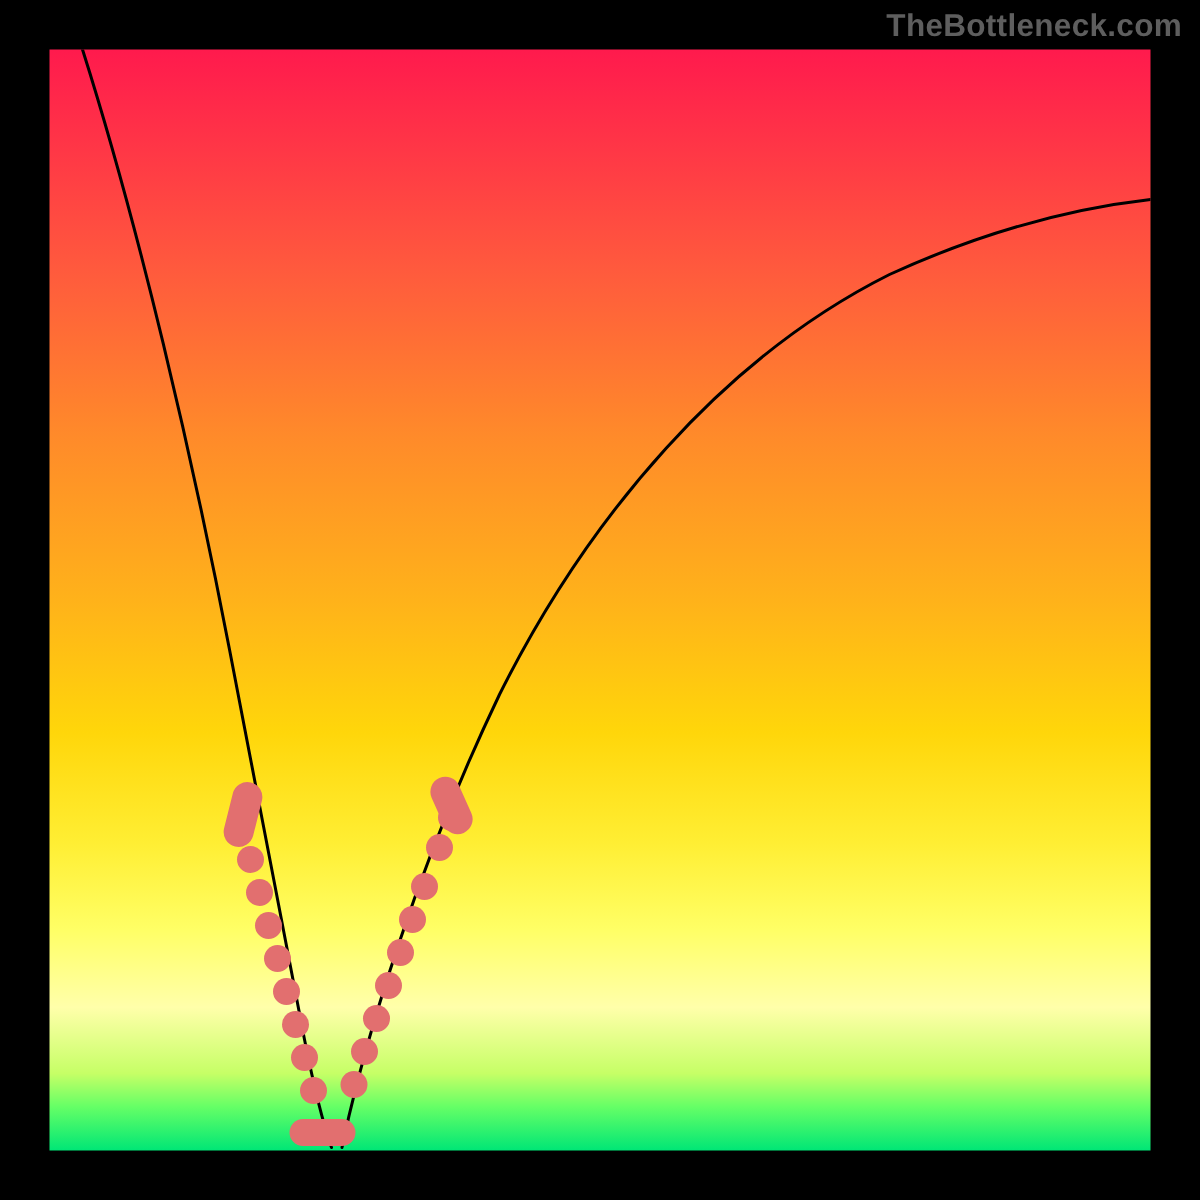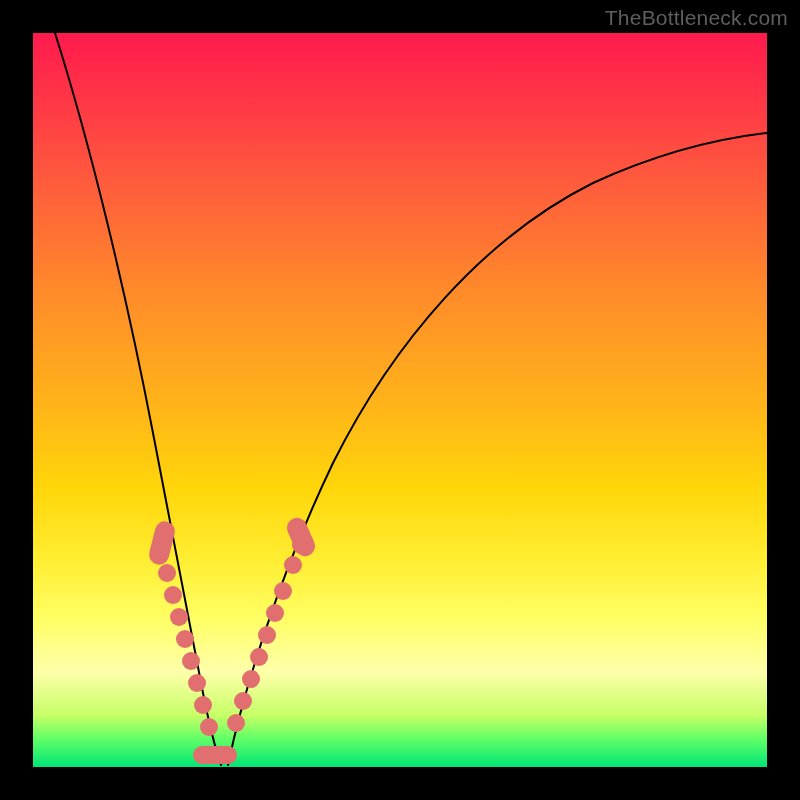--- a/index.html
+++ b/index.html
@@ -33,21 +33,21 @@
       #00e676 100%
     );
   }
   .watermark {
     position: absolute;
     top: 6px;
     right: 12px;
     color: #5e5e5e;
     font-size: 21px;
     letter-spacing: 0.2px;
-    font-weight: 400;
+    font-weight: 700;
     z-index: 5;
   }
   svg.curve {
     position: absolute;
     left: 0; top: 0;
     width: 734px;
     height: 734px;
   }
   .curve path {
     fill: none;

